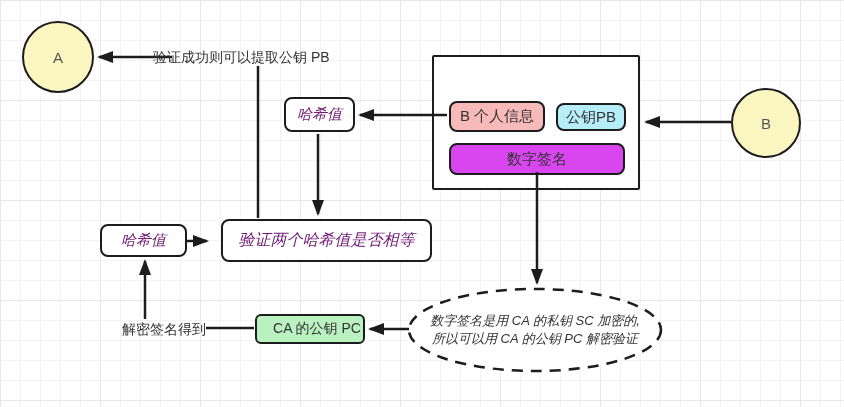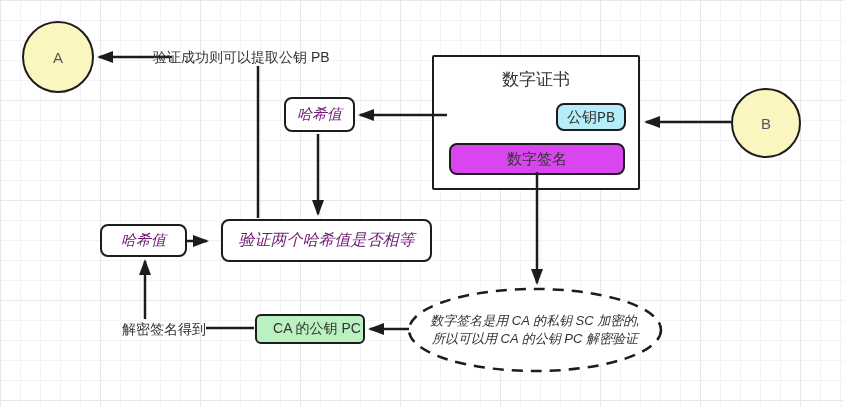--- a/index.html
+++ b/index.html
@@ -47,21 +47,21 @@
   }
   .cert-title {
     display: block; text-align: center; margin-top: 11px;
     font-size: 17px; color: #333;
   }
   .chip {
     position: absolute; display: flex; align-items: center; justify-content: center;
     border: 2px solid #1c1c1c; border-radius: 8px; font-size: 15px; color: #333;
   }
   .chip-pink   { left: 15px; top: 44px; width: 96px; height: 31px; background: #f8b9b9; }
-  .chip-cyan   { left: 122px; top: 46px; width: 70px; height: 28px; background: #b5edf8; font-family: Liberation Mono, monospace; }
+  .chip-cyan   { left: 122px; top: 46px; width: 70px; height: 28px; background: #b5edf8; }
   .chip-yellow { left: 15px; top: 86px; width: 176px; height: 32px; background: #d946ef; }
 
   .rect {
     background: #fff; border: 2px solid #1c1c1c; border-radius: 8px;
     font-size: 15px; color: #701a75; font-style: italic;
   }
   .hash-top  { left: 284px; top: 97px;  width: 71px;  height: 35px; }
   .hash-left { left: 100px; top: 224px; width: 87px;  height: 33px; }
   .verify-box { left: 212px; top: 219px; width: 211px; height: 43px; font-size: 16px; border-radius: 8px; margin-left: 9px; }
 
@@ -117,21 +117,21 @@
 
     <line x1="409" y1="329" x2="370" y2="329" marker-end="url(#arrow)"></line>
 
     <line x1="537" y1="172" x2="537" y2="283" marker-end="url(#arrow)"></line>
   </svg>
 
   <div class="node actor actor-a">A</div>
   <div class="node actor actor-b">B</div>
 
   <div class="node cert-box">
-    <span class="cert-title">数字证书</span>
+    <div class="chip chip-pink">B 个人信息</div>
     <div class="chip chip-cyan">公钥PB</div>
     <div class="chip chip-yellow">数字签名</div>
   </div>
 
   <div class="node rect hash-top">哈希值</div>
   <div class="node rect hash-left">哈希值</div>
 
   <div class="node rect verify-box">验证两个哈希值是否相等</div>
 
   <div class="node green-box">CA 的公钥 PC</div>

